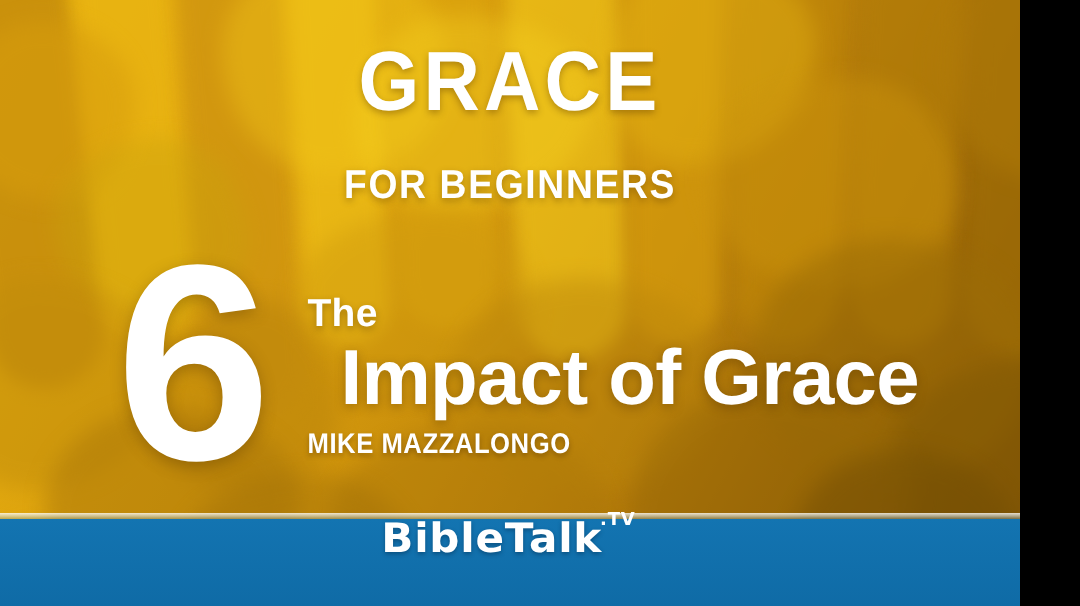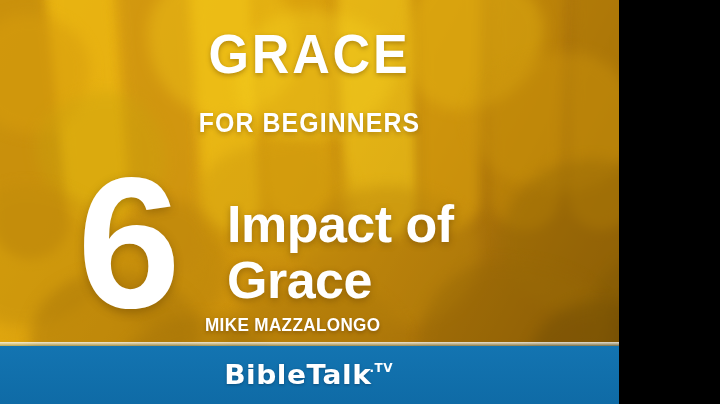--- a/index.html
+++ b/index.html
@@ -2,21 +2,21 @@
 <html><head>
 <meta charset="utf-8">
 <style>
   html, body {
     margin: 0;
     padding: 0;
     background: #000;
   }
   #card {
     position: relative;
-    width: 619px;
+    width: 680px;
     height: 404px;
     overflow: hidden;
     font-family: "Liberation Sans", sans-serif;
     background: #d49b10;
   }
 
   
   #bg {
     position: absolute;
     inset: 0;
@@ -143,21 +143,21 @@
     height: 4px;
     background: linear-gradient(180deg, rgba(255,255,255,0.80) 0%, rgba(210,230,242,0.55) 55%, rgba(120,170,205,0.30) 100%);
   }
   #brand-logo {
     position: absolute;
     left: 0;
     right: 0;
     top: 0;
     bottom: 0;
     display: flex;
-    align-items: center;
+    align-items: flex-start;
     justify-content: center;
   }
   .logo-text {
     color: #ffffff;
     font-size: 27px;
     line-height: 28px;
     font-weight: bold;
     letter-spacing: 0.5px;
     transform: scaleX(1.04);
     font-family: "DejaVu Sans", sans-serif;
@@ -211,20 +211,21 @@
       <div class="blob" style="left: 120px; top: 316px; width: 160px; height: 120px; background: rgb(157, 109, 7); opacity: 0.4; border-radius: 56% 44% 52% 48% / 44% 58% 42% 56%;"></div>
     </div>
 
   <div id="series-title">GRACE</div>
 
   <div id="series-subtitle">FOR BEGINNERS</div>
 
   <div id="lesson-number">6</div>
 
   <div id="lesson-block">
+    <div id="lesson-prefix">The</div>
     <div id="lesson-title">Impact of Grace</div>
     <div id="lesson-speaker">MIKE MAZZALONGO</div>
   </div>
 
   <div id="brand-bar">
     <div id="brand-bar-divider"></div>
     <div id="brand-logo">
       <span class="logo-text">BibleTalk</span>
         <span class="logo-tv">.TV</span>
     </div>

